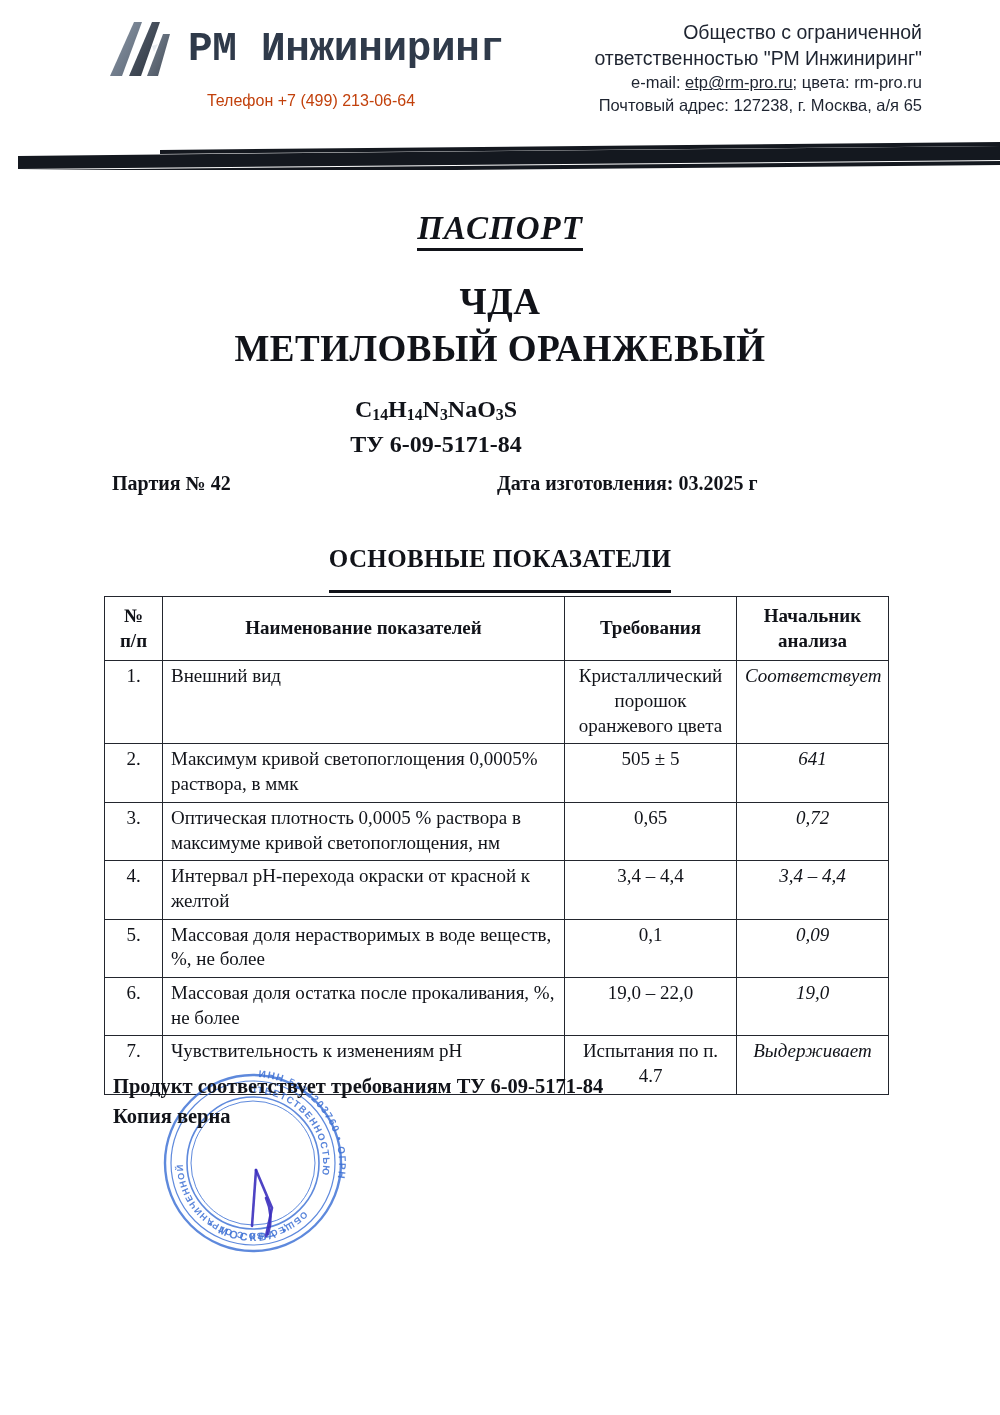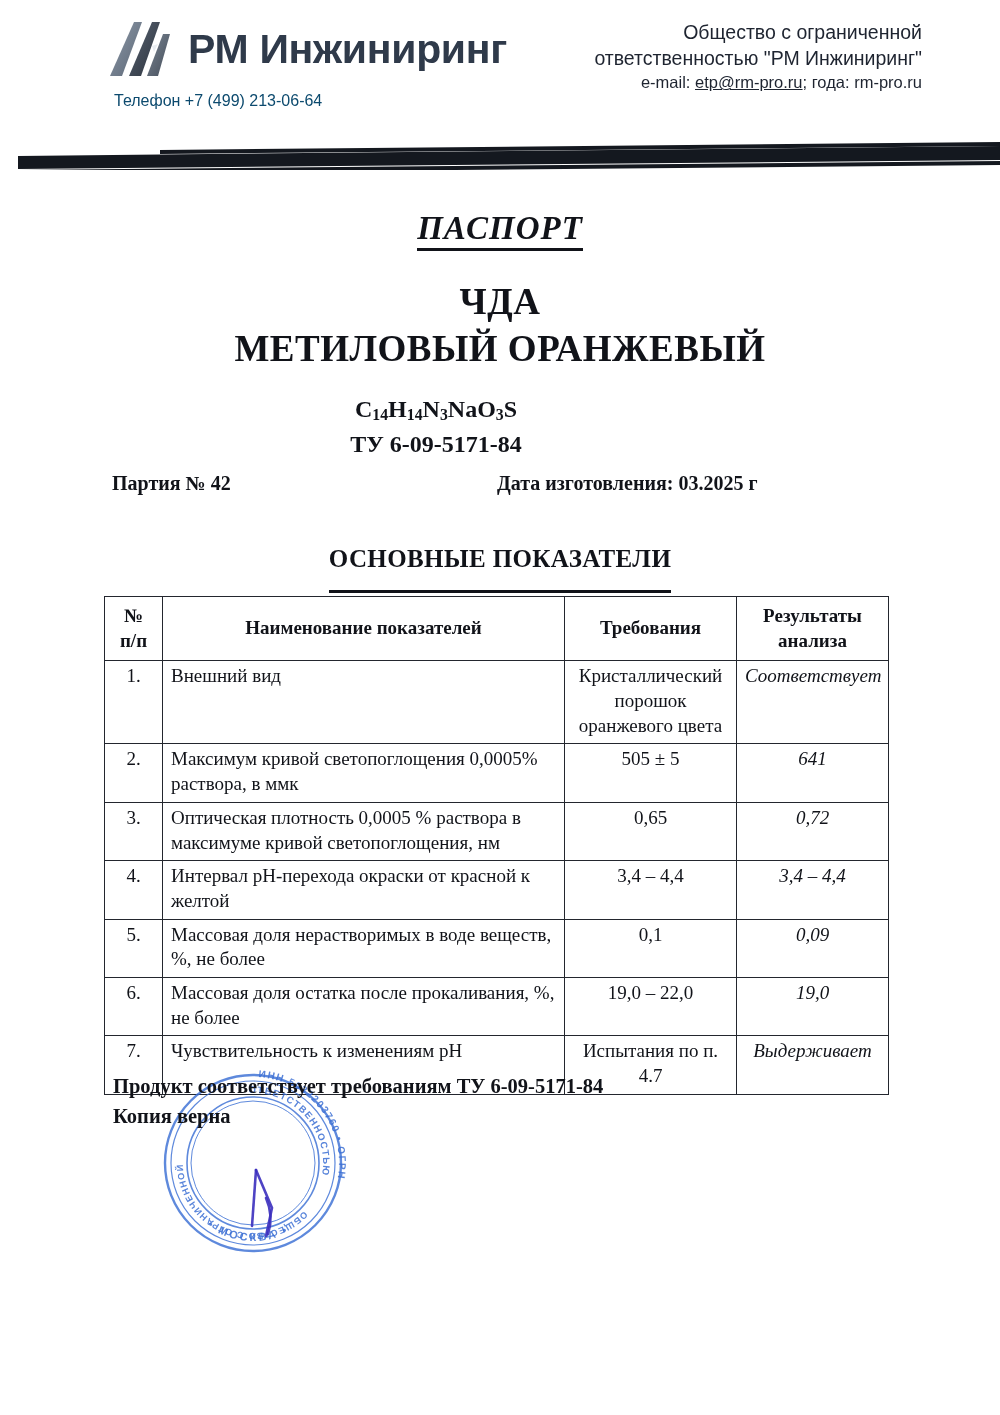--- a/index.html
+++ b/index.html
@@ -34,34 +34,35 @@
     display: flex;
     align-items: center;
     gap: 6px;
   }
   .logo-mark {
     width: 74px;
     height: 62px;
     flex: 0 0 auto;
   }
   .brand-name {
-    font-family: Liberation Sans, sans-serif;
+    font-family: Liberation Mono, monospace;
     font-size: 41px;
     font-weight: 700;
     color: #2f3a4a;
     letter-spacing: -0.3px;
     line-height: 1;
     white-space: nowrap;
   }
   .phone-line {
     font-family: "Liberation Sans", "DejaVu Sans", sans-serif;
     font-size: 16px;
-    color: #0c4a6e;
+    color: #c2410c;
     margin-top: 12px;
     margin-left: 6px;
+    text-align: center;
   }
   .company-block {
     position: absolute;
     right: 78px;
     top: 20px;
     text-align: right;
     font-family: "Liberation Sans", "DejaVu Sans", sans-serif;
     color: #1e2430;
   }
   .company-line-1,
@@ -261,21 +262,22 @@
           </svg>
         </span>
         <span class="brand-name">РМ Инжиниринг</span>
       </div>
       <div class="phone-line">Телефон +7 (499) 213-06-64</div>
     </div>
 
     <div class="company-block">
       <div class="company-line-1">Общество с ограниченной</div>
       <div class="company-line-2">ответственностью "РМ Инжиниринг"</div>
-      <div class="company-line-3"><span>e-mail: </span><span class="email-link">etp@rm-pro.ru</span><span>; года: rm-pro.ru</span></div>
+      <div class="company-line-3"><span>e-mail: </span><span class="email-link">etp@rm-pro.ru</span><span>; цвета: rm-pro.ru</span></div>
+      <div class="company-line-4">Почтовый адрес: 127238, г. Москва, а/я 65</div>
     </div>
   </div>
 
   <div class="divider">
     <svg viewBox="0 0 1000 30" width="1000" height="30" preserveAspectRatio="none" aria-hidden="true">
       <polygon points="18,16 1000,6 1000,20 18,29" fill="#14181f"></polygon>
       <polygon points="18,30 1000,21 1000,25 18,34" fill="#14181f"></polygon>
       <polygon points="160,10 1000,2 1000,6 160,14" fill="#14181f"></polygon>
     </svg>
   </div>
@@ -314,21 +316,21 @@
       <tr>
         <th>
           <div>№</div>
           <div>п/п</div>
         </th>
         <th>
           <span class="th-name-wrap">Наименование показателей</span>
         </th>
         <th>Требования</th>
         <th>
-          <div>Результаты</div>
+          <div>Начальник</div>
           <div>анализа</div>
         </th>
       </tr>
     </thead>
     <tbody>
       <tr>
         <td class="cell-num">1.</td>
         <td class="cell-name">Внешний вид</td>
         <td class="cell-req">Кристаллический порошок оранжевого цвета</td>
         <td class="cell-res">Соответствует</td>

